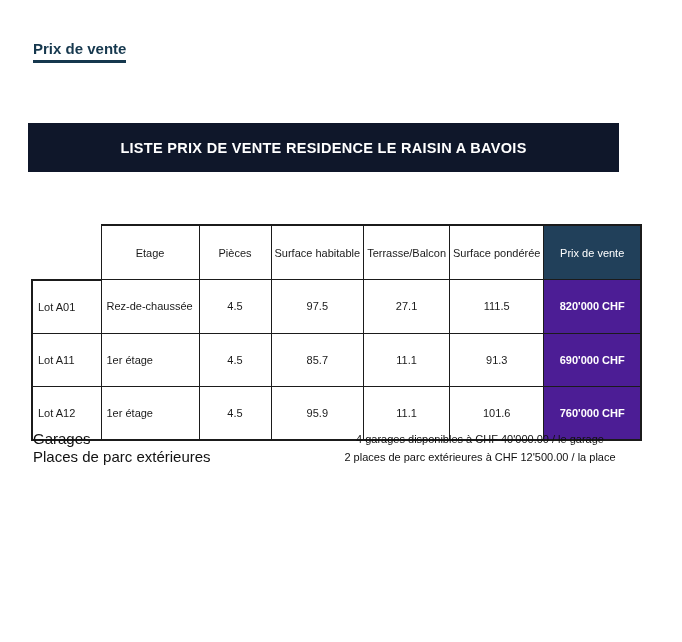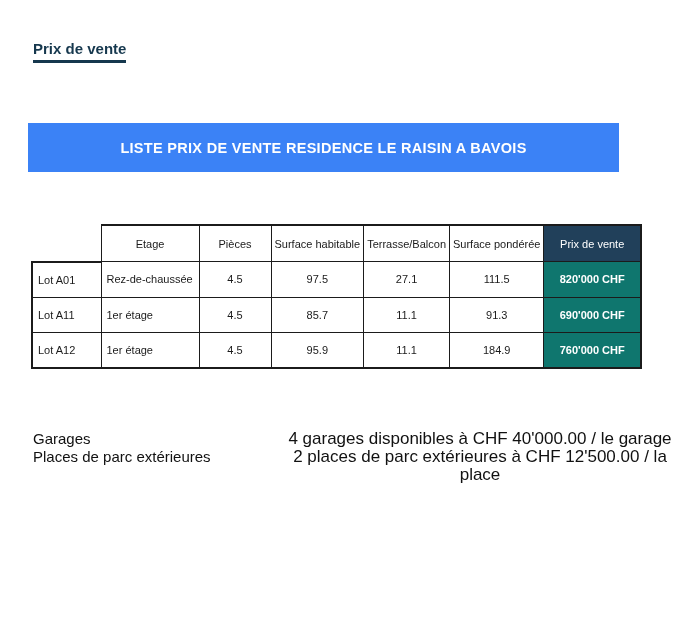--- a/index.html
+++ b/index.html
@@ -26,21 +26,21 @@
     border-bottom: 3px solid #16384e;
     padding-bottom: 3px;
     display: inline-block;
   }
   .banner {
     position: absolute;
     left: 28px;
     top: 123px;
     width: 591px;
     height: 49px;
-    background: #3b82f6;
+    background: #0f172a;
     display: flex;
     align-items: center;
     justify-content: center;
   }
   .banner span {
     color: #ffffff;
     font-weight: bold;
     font-size: 14.5px;
     letter-spacing: 0.3px;
   }
@@ -49,21 +49,21 @@
     left: 31px;
     top: 224px;
     border-collapse: collapse;
     table-layout: fixed;
     font-size: 11px;
     color: #1a1a1a;
   }
   .price-table th, .price-table td {
     border: 1px solid #1b1b1b;
     text-align: center;
-    padding: 3px 3px;
+    padding: 12px 3px;
     overflow: hidden;
     white-space: nowrap;
   }
   .price-table thead th { height: 29px; font-weight: normal; border-top-width: 2px; }
   .price-table tbody td { height: 28px; }
   
   .col-lot   { width: 69px; }
   .col-etage { width: 98px; }
   .col-pieces{ width: 72px; }
   .col-shab  { width: 73px; }
@@ -80,39 +80,39 @@
   .price-table tbody td:last-child { border-right-width: 2px; }
   
   td.lot, td.etage { text-align: left; padding-left: 5px; }
   
   th.price-head {
     background: #21405a;
     color: #ffffff;
     font-weight: bold;
   }
   td.price {
-    background: #0f766e;
+    background: #4c1d95;
     color: #ffffff;
     font-weight: bold;
   }
   .footer-left {
     position: absolute;
     left: 33px;
     top: 430px;
     font-size: 15px;
     color: #111111;
     line-height: 18px;
   }
   .footer-right {
     position: absolute;
     left: 280px;
     top: 430px;
     width: 400px;
     text-align: center;
-    font-size: 17px;
+    font-size: 11px;
     color: #111111;
     line-height: 18px;
   }
 </style>
 </head>
 <body>
 
 <div class="page">
 
   <h1 class="doc-title">Prix de vente</h1>
@@ -160,21 +160,21 @@
         <td>11.1</td>
         <td>91.3</td>
         <td class="price">690'000 CHF</td>
       </tr>
       <tr>
         <td class="lot">Lot A12</td>
         <td class="etage">1er étage</td>
         <td>4.5</td>
         <td>95.9</td>
         <td>11.1</td>
-        <td>184.9</td>
+        <td>101.6</td>
         <td class="price">760'000 CHF</td>
       </tr>
     </tbody>
   </table>
 
   <div class="footer-left">
     <div>Garages</div>
     <div>Places de parc extérieures</div>
   </div>
 

